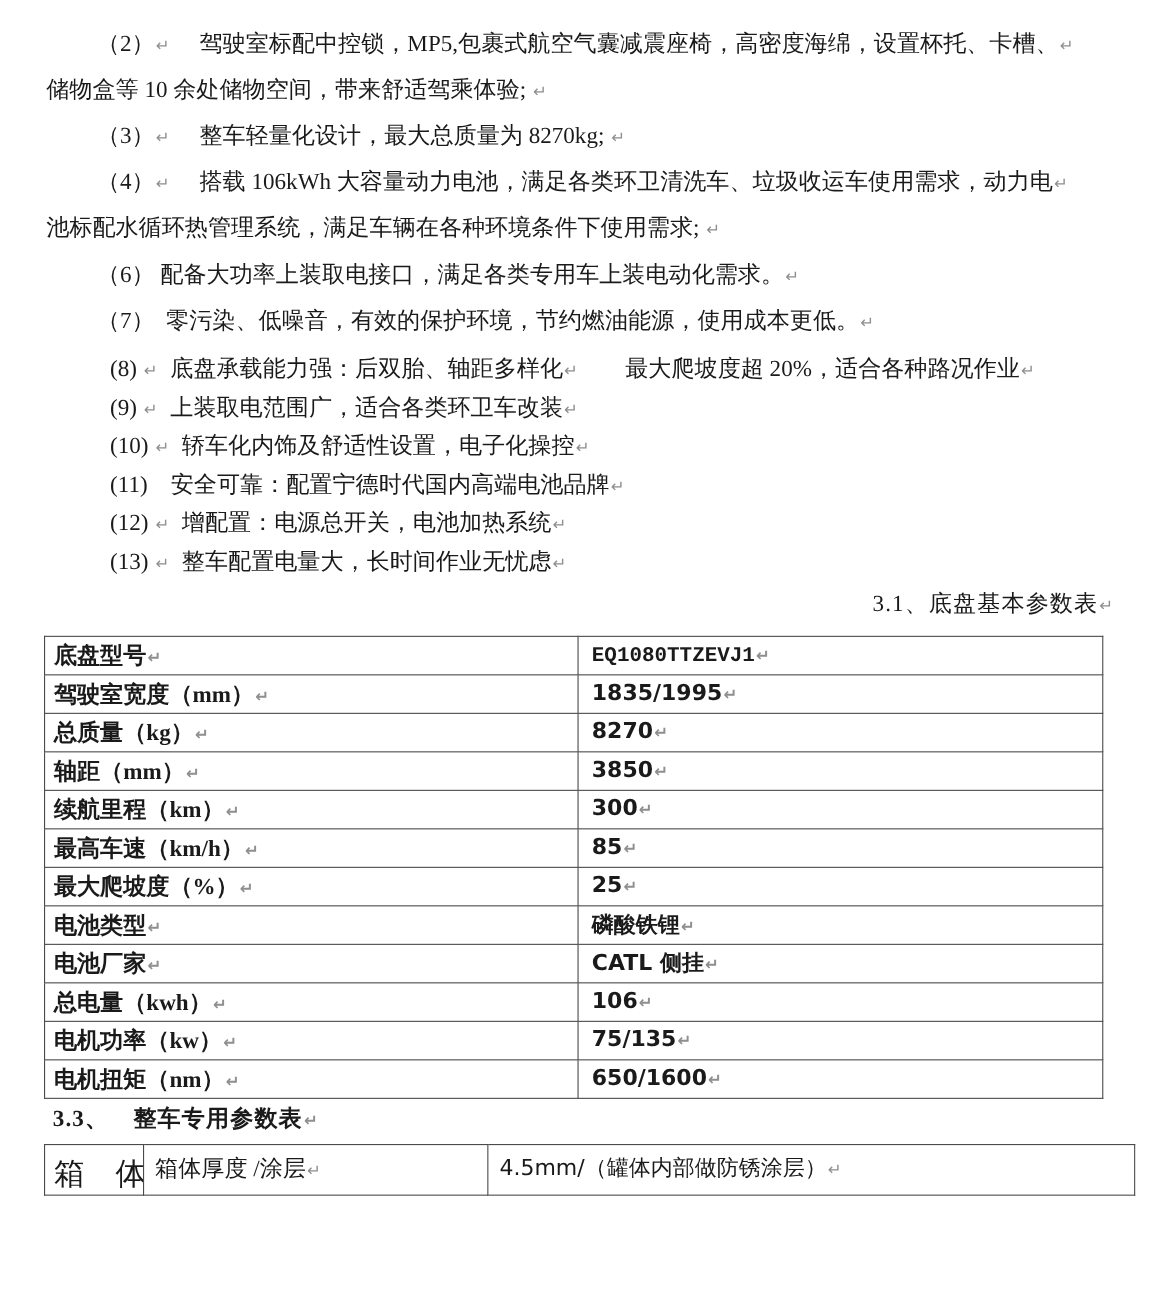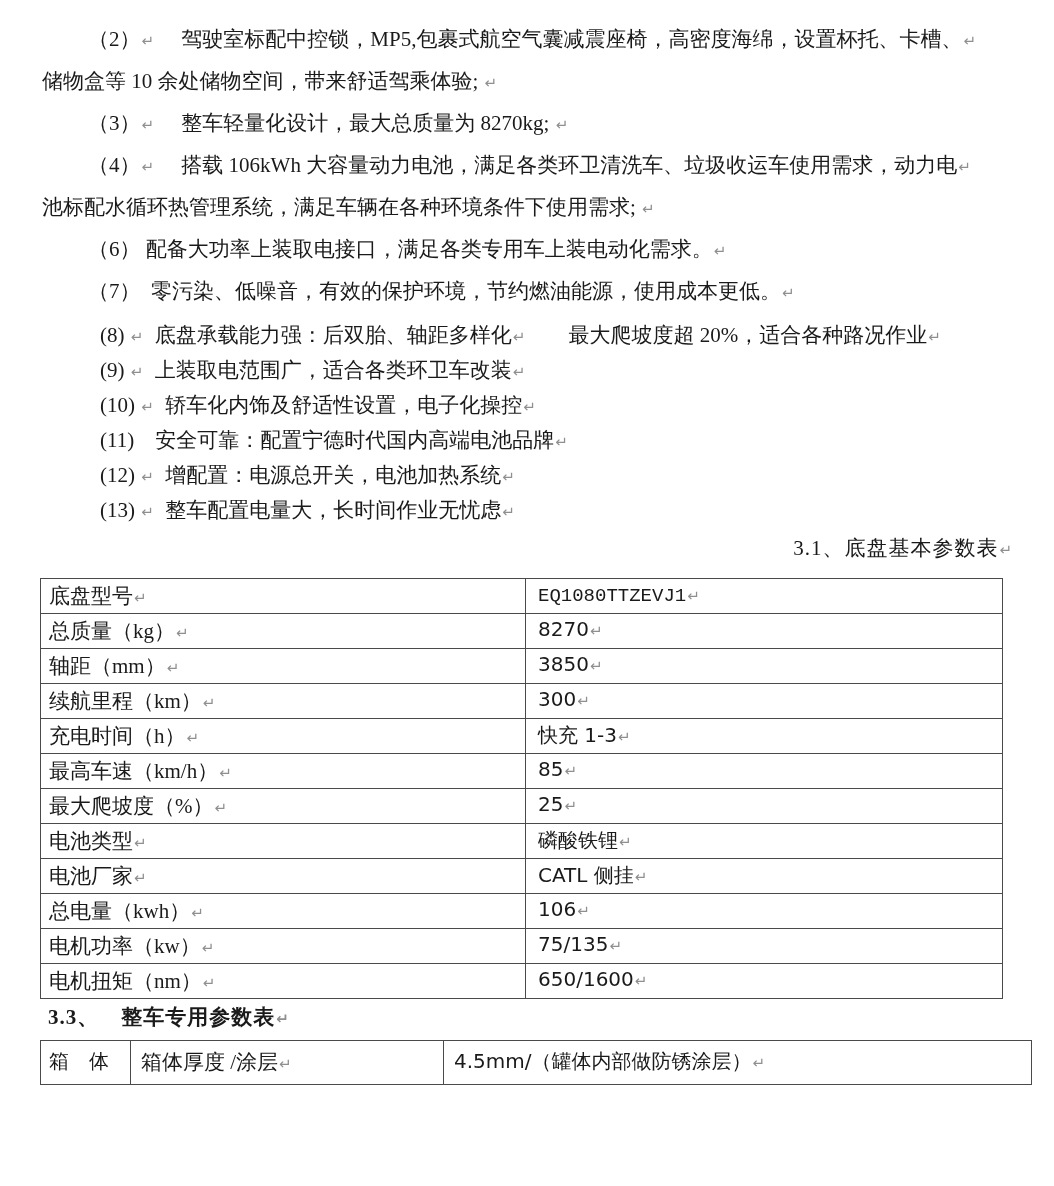--- a/index.html
+++ b/index.html
@@ -41,36 +41,36 @@
   }
   .h3{
     margin:3px 0 0 8px;
     font-size:21px;line-height:30px;
     letter-spacing:1px;
     white-space:pre;
     font-weight:bold;
   }
   table{border-collapse:collapse;table-layout:fixed;}
   .tbl1{width:963px;margin-top:13px;}
-  .tbl1 td{border:1px solid #4a4a4a;overflow:hidden;white-space:pre;}
+  .tbl1 td{border:1px solid #4a4a4a;overflow:hidden;white-space:pre;font-weight:bold;}
   .tbl1 tr{height:35px;}
   .tbl1 .lbl{width:476px;vertical-align:middle;padding:0 0 0 8px;font-size:21px;}
   .tbl1 .val{
     vertical-align:top;padding:3px 0 0 12px;
     font-family:"DejaVu Sans","Liberation Sans",sans-serif;
     font-size:20px;
   }
   .tbl1 .val.mono{
     font-family:"Liberation Mono","DejaVu Sans Mono",monospace;
     font-size:19px;padding-top:6px;
   }
   .tbl2{width:992px;margin-top:6px;}
   .tbl2 td{border:1px solid #4a4a4a;vertical-align:top;overflow:hidden;white-space:pre;}
   .tbl2 tr{height:44px;}
-  .tbl2 .grp{width:81px;padding:7px 0 0 8px;font-size:20px;}
+  .tbl2 .grp{width:81px;padding:7px 0 0 8px;font-size:28px;}
   .tbl2 .lbl2{width:302px;padding:7px 0 0 10px;font-size:21px;}
   .tbl2 .val2{
     padding:7px 0 0 10px;
     font-family:"DejaVu Sans","Liberation Sans",sans-serif;
     font-size:20px;
   }
 </style>
 </head>
 <body>
 
@@ -93,34 +93,34 @@
 
   <div class="h2 rich">3.1、底盘基本参数表<span class="pmark">↵</span></div>
 
   <table class="tbl1">
     <tbody>
       <tr>
         <td class="lbl rich">底盘型号<span class="pmark">↵</span></td>
         <td class="val mono rich">EQ1080TTZEVJ1<span class="pmark">↵</span></td>
       </tr>
       <tr>
+        <td class="lbl rich">驾驶室宽度（mm）<span class="pmark">↵</span></td>
+        <td class="val rich">1835/1995<span class="pmark">↵</span></td>
+      </tr>
+      <tr>
         <td class="lbl rich">总质量（kg）<span class="pmark">↵</span></td>
         <td class="val rich">8270<span class="pmark">↵</span></td>
       </tr>
       <tr>
         <td class="lbl rich">轴距（mm）<span class="pmark">↵</span></td>
         <td class="val rich">3850<span class="pmark">↵</span></td>
       </tr>
       <tr>
         <td class="lbl rich">续航里程（km）<span class="pmark">↵</span></td>
         <td class="val rich">300<span class="pmark">↵</span></td>
-      </tr>
-      <tr>
-        <td class="lbl rich">充电时间（h）<span class="pmark">↵</span></td>
-        <td class="val rich">快充 1-3<span class="pmark">↵</span></td>
       </tr>
       <tr>
         <td class="lbl rich">最高车速（km/h）<span class="pmark">↵</span></td>
         <td class="val rich">85<span class="pmark">↵</span></td>
       </tr>
       <tr>
         <td class="lbl rich">最大爬坡度（%）<span class="pmark">↵</span></td>
         <td class="val rich">25<span class="pmark">↵</span></td>
       </tr>
       <tr>

